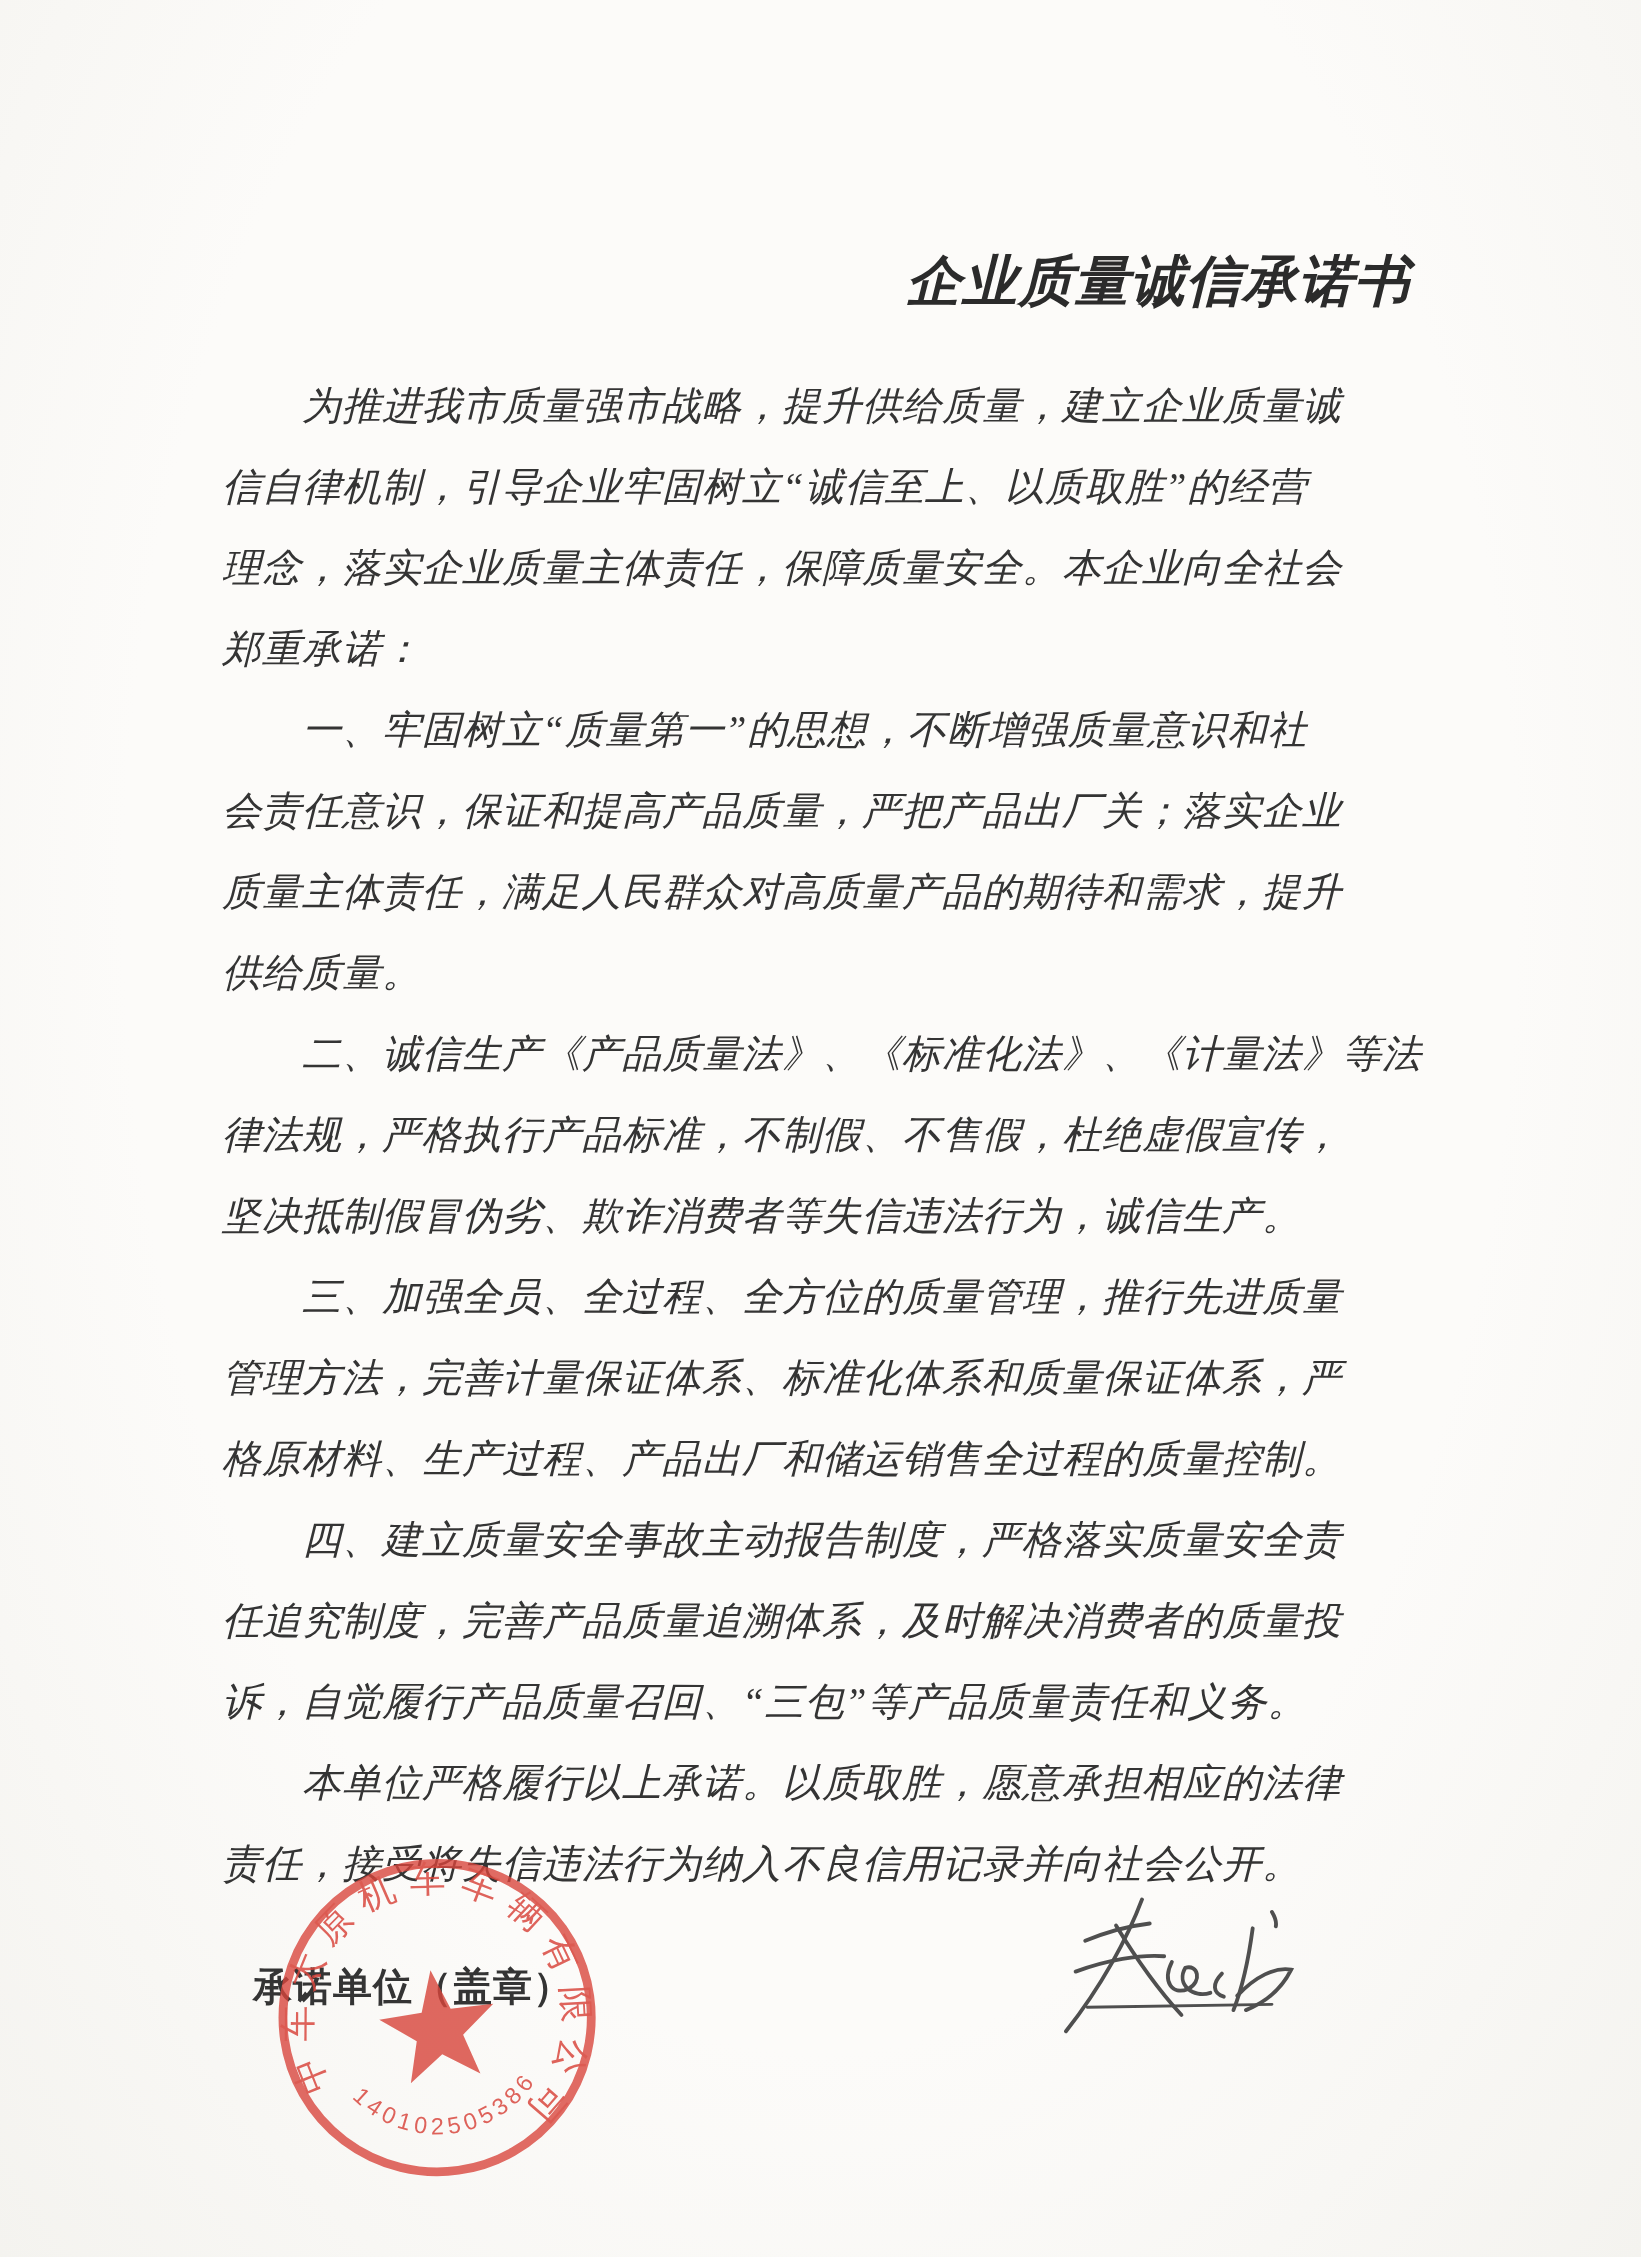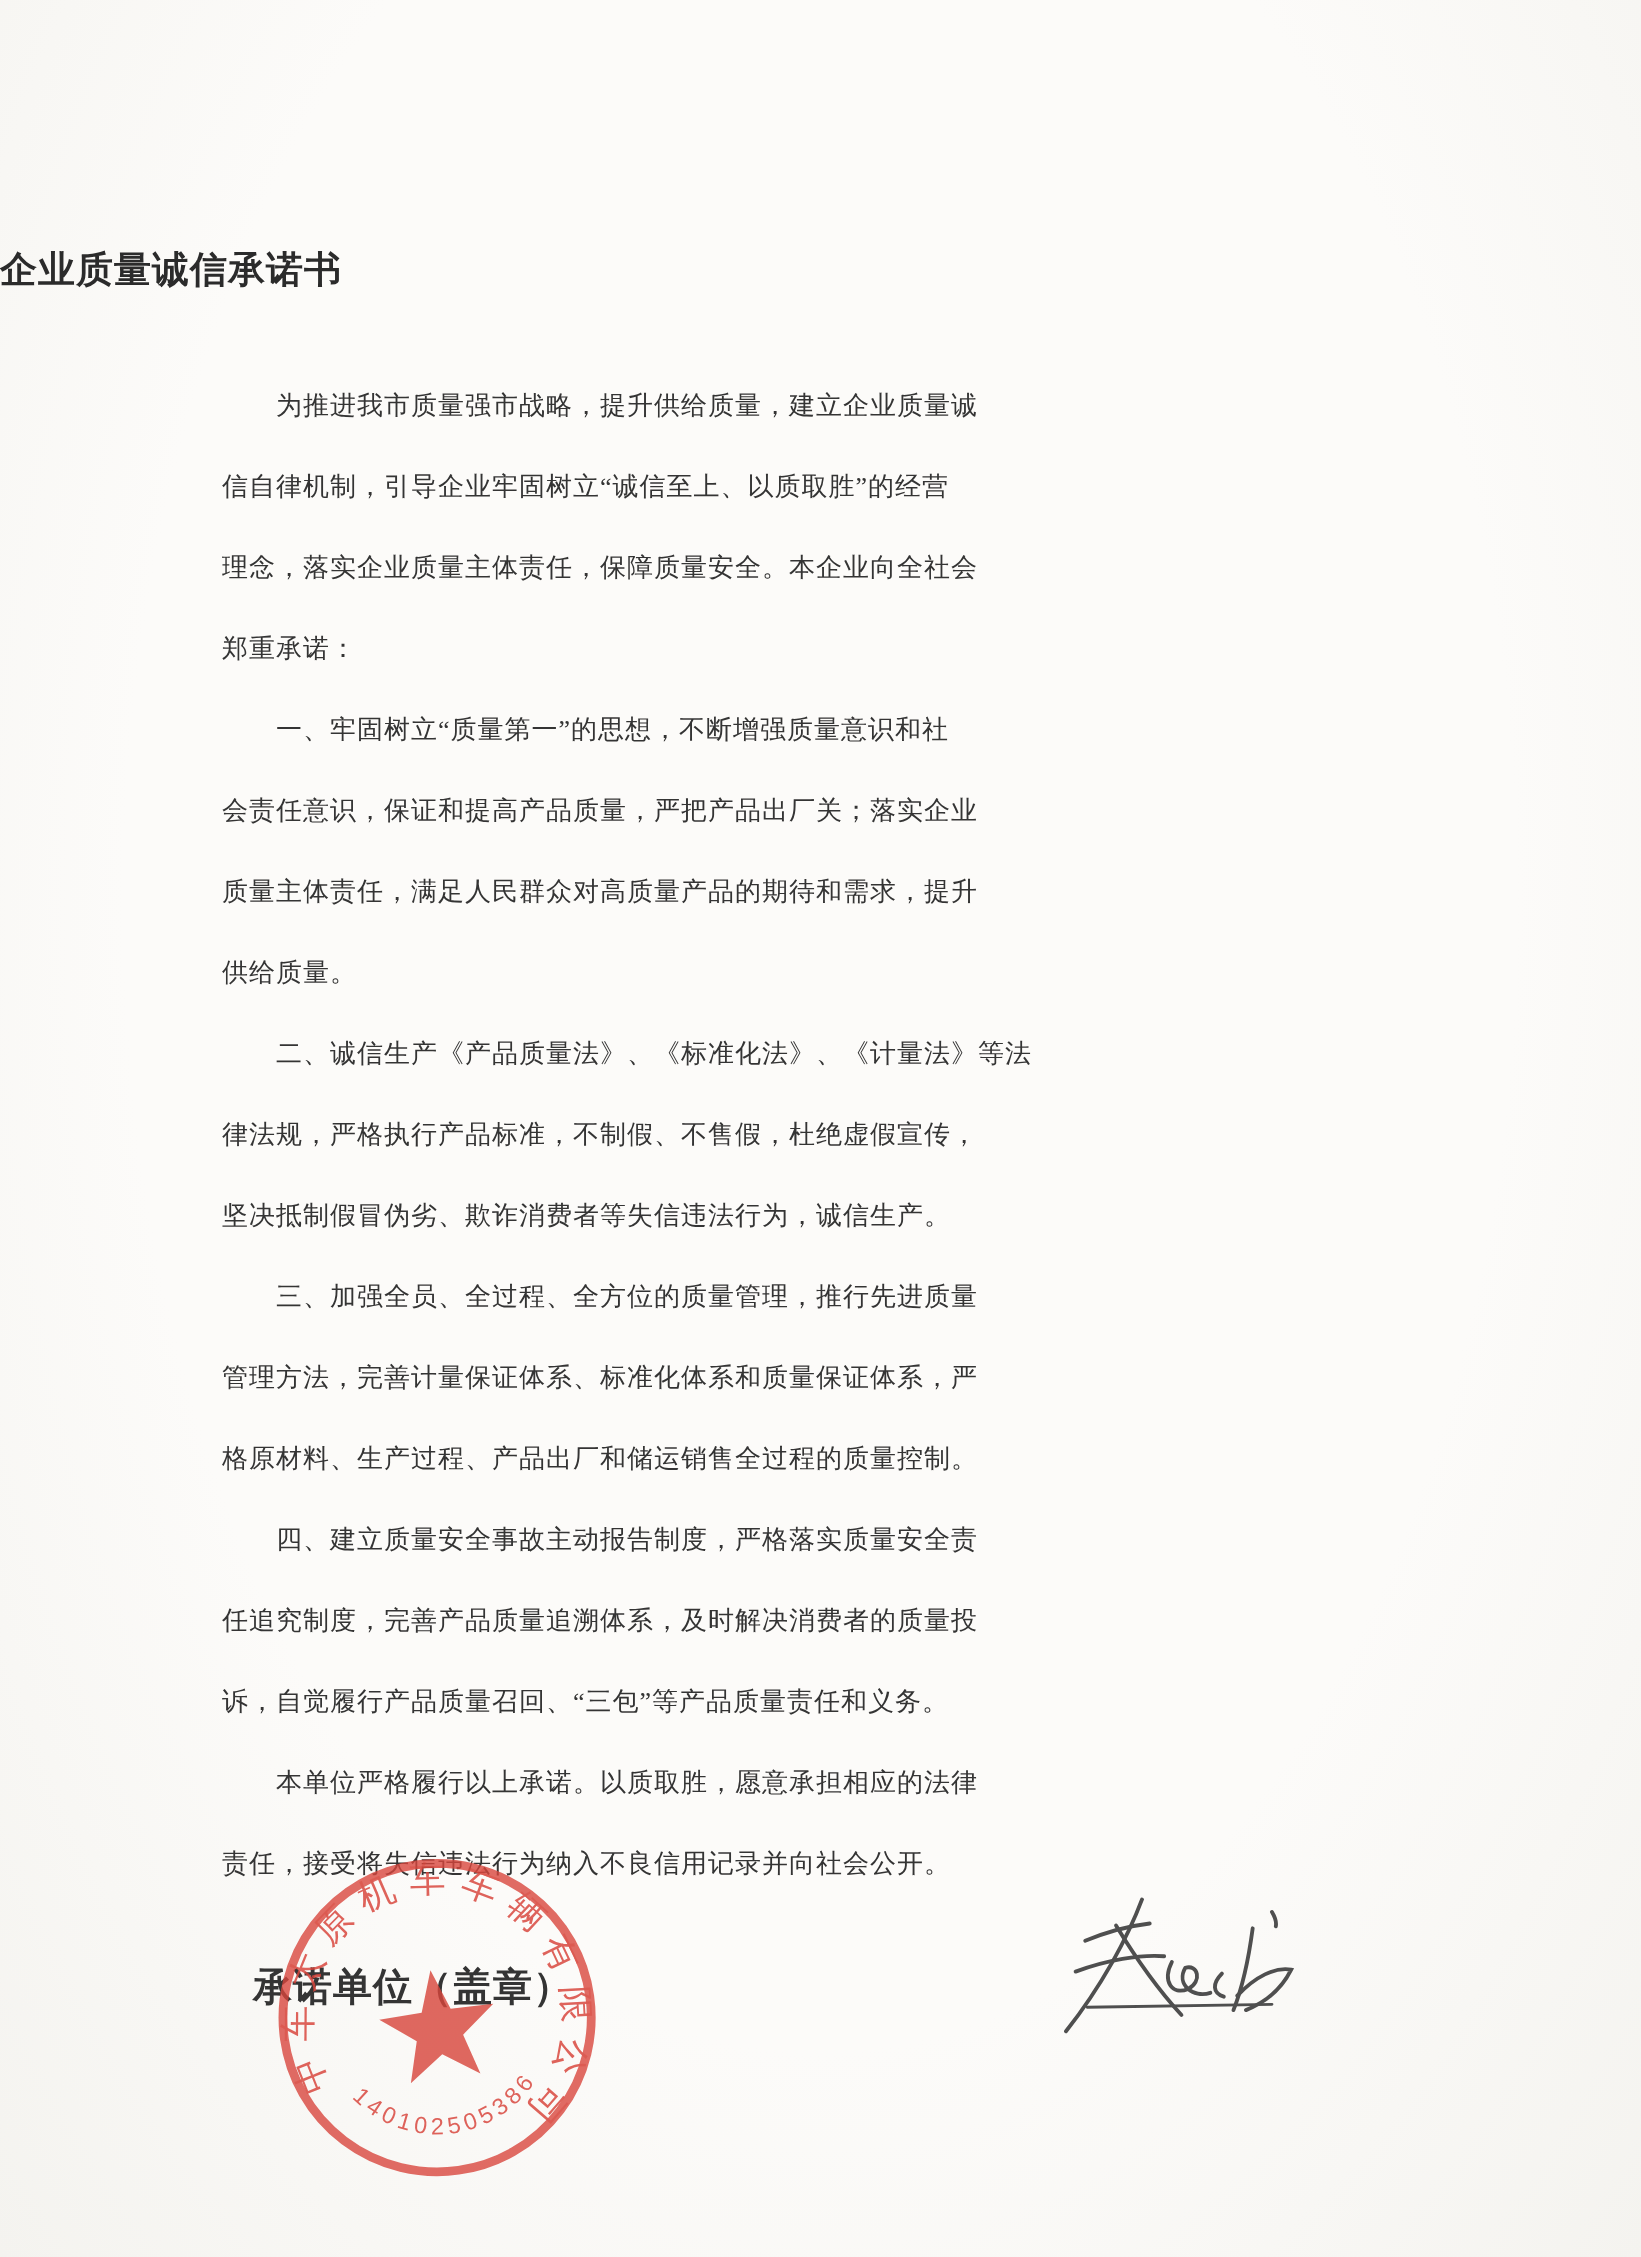--- a/index.html
+++ b/index.html
@@ -9,36 +9,38 @@
     margin:0 auto;
     background:#fbfaf7;
     background-image:radial-gradient(ellipse at 50% 40%, #fcfbf9 60%, #f4f3ef 100%);
     overflow:hidden;
     font-family:"Liberation Serif", serif;
     color:#3a3a3a;
   }
   .doc-title{
     position:absolute;
     top:245px;left:0;width:1410px;
-    text-align:left;
+    text-align:right;
     font-family:"Liberation Sans", sans-serif;
     font-weight:bold;
-    font-size:37px;
+    font-size:55px;
     letter-spacing:1px;
     color:#2b2b2b;
+    font-style:italic;
   }
   .body-text{
     position:absolute;
     left:222px;top:365px;width:1149px;
   }
   .doc-line{
     height:81px;line-height:81px;
-    font-size:26px;letter-spacing:1px;
+    font-size:39px;letter-spacing:1px;
     white-space:nowrap;
     color:#343434;
+    font-style:italic;
   }
   .footer-label{
     position:absolute;
     top:1966px;height:42px;line-height:42px;
     font-size:39px;letter-spacing:1px;
     color:#343434;
     white-space:nowrap;
   }
   .footer-label.left{left:253px;font-weight:bold;}
   .footer-label.right{left:713px;}

